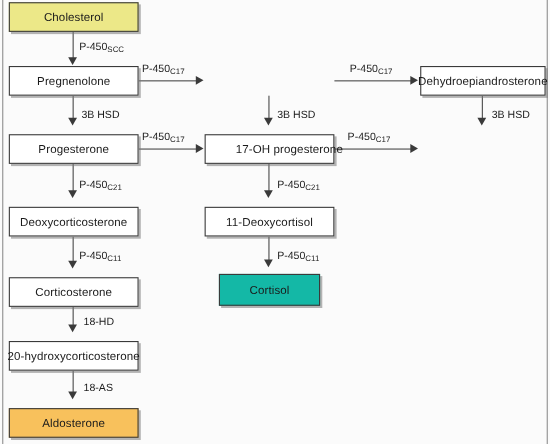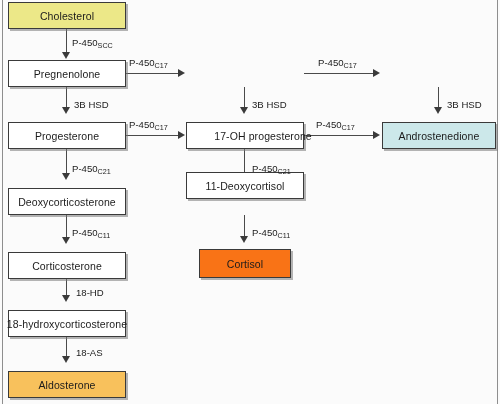--- a/index.html
+++ b/index.html
@@ -150,44 +150,44 @@
 
   <div class="node shadow" style="left:8px;top:252px;width:118px;height:27px;background:#ffffff;">
     <span>Corticosterone</span>
   </div>
 
   <div class="node shadow" style="left:8px;top:188px;width:118px;height:27px;background:#ffffff;">
     <span>Deoxycorticosterone</span>
   </div>
 
   <div class="node shadow" style="left:8px;top:310px;width:118px;height:27px;background:#ffffff;">
-    <span>18-hydroxycorticosterone</span>
+    <span>20-hydroxycorticosterone</span>
   </div>
 
   <div class="node shadow" style="left:8px;top:371px;width:118px;height:27px;background:#f8c15c;">
     <span>Aldosterone</span>
   </div>
 
 
   <div class="node shadow" style="left:186px;top:122px;width:118px;height:27px;background:#ffffff;padding-left:36px;">
     <span>17-OH progesterone</span>
   </div>
 
-  <div class="node shadow" style="left:186px;top:172px;width:118px;height:27px;background:#ffffff;">
+  <div class="node shadow" style="left:186px;top:188px;width:118px;height:27px;background:#ffffff;">
     <span>11-Deoxycortisol</span>
   </div>
 
-  <div class="node shadow" style="left:199px;top:249px;width:92px;height:29px;background:#f97316;">
+  <div class="node shadow" style="left:199px;top:249px;width:92px;height:29px;background:#14b8a6;">
     <span>Cortisol</span>
   </div>
 
-
-  <div class="node shadow" style="left:382px;top:122px;width:114px;height:27px;background:#cce8ea;">
-    <span>Androstenedione</span>
-  </div>
+  <div class="node shadow" style="left:382px;top:60px;width:114px;height:27px;background:#ffffff;">
+    <span>Dehydroepiandrosterone</span>
+  </div>
+
 
   <div class="enz" style="left:72px;top:38px;">
     <span>P-450</span><sub>SCC</sub>
   </div>
 
   <div class="enz" style="left:74px;top:100px;">
     <span>3B HSD</span>
   </div>
 
   <div class="enz" style="left:72px;top:164px;">

